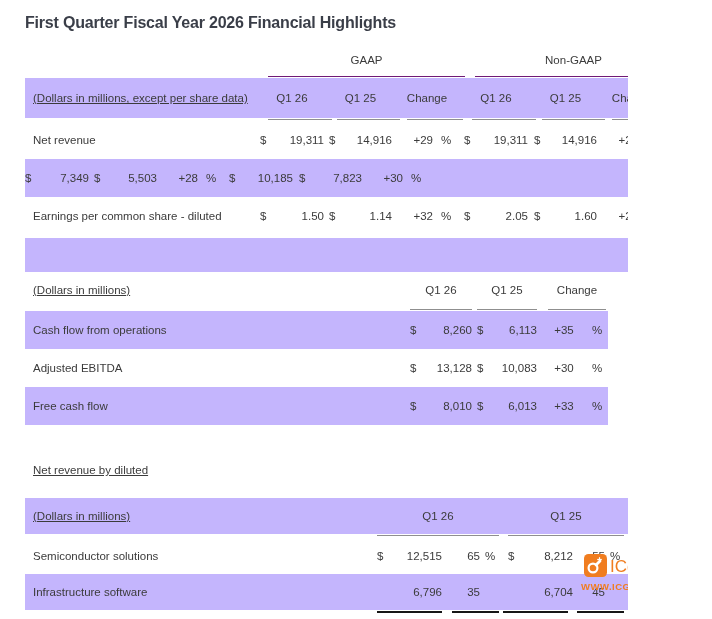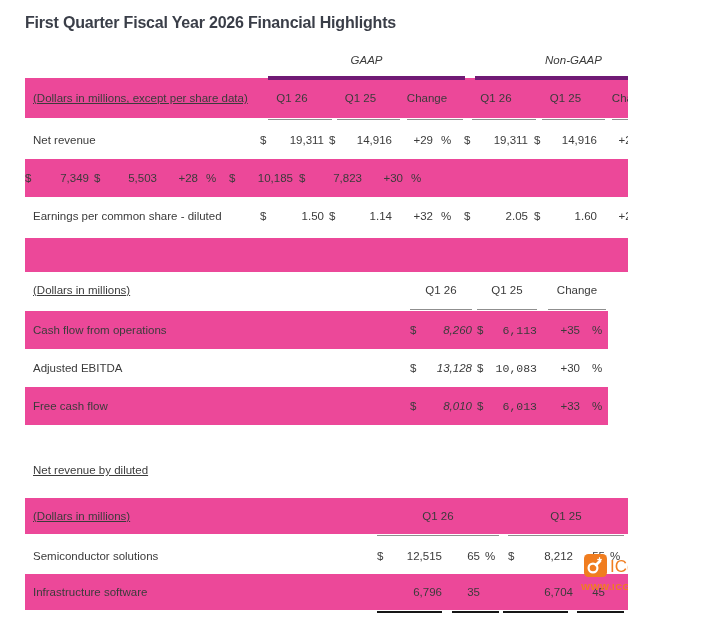--- a/index.html
+++ b/index.html
@@ -2,35 +2,35 @@
 <html><head>
 <meta charset="utf-8">
 <style>
   html,body{margin:0;padding:0;background:#ffffff;}
   #page{position:relative;width:628px;height:619px;background:#ffffff;overflow:hidden;
         font-family:"Liberation Sans",sans-serif;color:#3b3b3b;}
   .title{position:absolute;left:25px;top:14px;font-size:16px;font-weight:bold;color:#3a3e48;letter-spacing:-0.2px;}
   .tbl{position:absolute;font-size:11.5px;color:#3b3b3b;}
   .row{display:flex;align-items:center;}
   .h38{height:38px;} .h36{height:36px;} .h40{height:40px;} .h30{height:30px;} .h34{height:34px;}
-  .stripe{background:#ec4899;}
+  .stripe{background:#c4b5fd;}
   .cell{flex:none;box-sizing:border-box;white-space:nowrap;overflow:hidden;}
   .num{text-align:right;} .ctr{text-align:center;}
   .lbl1{width:235px;padding-left:8px;}
   .lbl2{width:385px;padding-left:8px;}
   .lbl3{width:352px;padding-left:8px;}
   .underl{text-decoration:underline;}
-  .w10{width:10px;} .w14{width:14px;} .w28{width:28px;} .w32{width:32px;} .w34{width:34px;}
-  .w50{width:50px;font-family:Liberation Mono, monospace;} .w52{width:52px;font-style:italic;} .w53{width:53px;} .w54{width:54px;} .w55{width:55px;}
+  .w10{width:10px;} .w14{width:14px;} .w28{width:28px;} .w32{width:32px;text-align:center;} .w34{width:34px;}
+  .w50{width:50px;} .w52{width:52px;} .w53{width:53px;} .w54{width:54px;} .w55{width:55px;}
   .w56{width:56px;} .w58{width:58px;} .w60{width:60px;} .w62{width:62px;} .w63{width:63px;}
   .w64{width:64px;} .w116{width:116px;} .w122{width:122px;}
   .g4{margin-left:4px;} .g5{margin-left:5px;} .g6{margin-left:6px;} .g7{margin-left:7px;}
   .g8{margin-left:8px;} .g9{margin-left:9px;} .g10{margin-left:10px;} .g11{margin-left:11px;} .g12{margin-left:12px;}
   .grouprow{position:relative;}
-  .groupcell{position:absolute;top:0;height:28px;line-height:24px;text-align:center;border-bottom:4px solid #701a75;font-style:italic;}
+  .groupcell{position:absolute;top:0;height:28px;line-height:24px;text-align:center;border-bottom:1px solid #701a75;}
   .rulebar{position:relative;height:3px;} .rulebar4{position:relative;height:4px;}
   .rule{position:absolute;top:1px;height:1px;background:#8f8f8f;}
   .totalrule{position:absolute;height:2px;background:#161616;}
   .spacer3{height:3px;}
   .seghead{position:absolute;left:33px;top:464px;font-size:11.5px;text-decoration:underline;color:#3b3b3b;}
   .wm{position:absolute;z-index:10;}
   .wm-brand{position:absolute;left:610px;top:555px;font-size:17px;font-weight:normal;color:#f07d20;line-height:23px;}
   .wm-url{position:absolute;left:581px;top:581px;font-size:9.5px;font-weight:bold;color:#f07d20;letter-spacing:0.5px;}
   .wm-logo{position:absolute;left:584px;top:554px;width:23px;height:23px;}
 </style>

